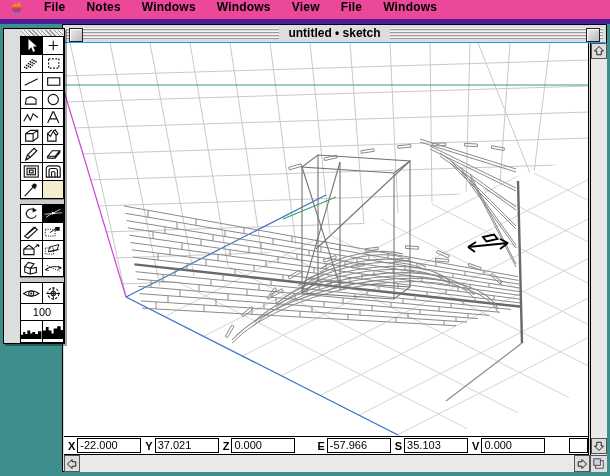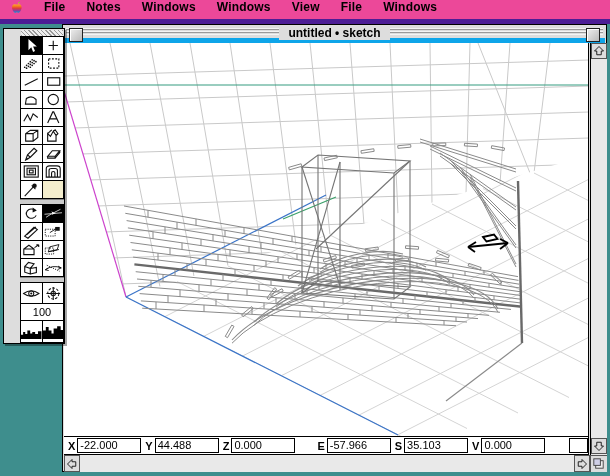--- a/index.html
+++ b/index.html
@@ -7,21 +7,21 @@
        font-family:"Liberation Sans",sans-serif;-webkit-font-smoothing:none;}
   
   #menubar{position:absolute;left:0;top:0;width:610px;height:19px;background:#ec4899;
            border-bottom:5px solid #4c1d95;display:flex;align-items:flex-start;}
   #menubar .apple{margin-left:10px;width:13px;height:14px;}
   #menubar .mitem{font-weight:bold;font-size:12px;color:#000;margin-left:21px;letter-spacing:.2px;}
   
   #win{position:absolute;left:62px;top:24px;width:545px;height:448px;
        background:#ddd;border:1px solid #000;box-sizing:border-box;}
   #titlebar{position:absolute;left:1px;top:0px;width:541px;height:18px;background:#ddd;
-            border-bottom:5px solid #0ea5e9;box-sizing:border-box;}
+            border-bottom:1px solid #0ea5e9;box-sizing:border-box;}
   .stripes{position:absolute;left:2px;right:2px;top:3px;bottom:3px;
            background:repeating-linear-gradient(to bottom,#f4f4f4 0 1px,#9a9a9a 1px 2px,#ddd 2px 3px);}
   #titletext{position:absolute;left:0;right:0;top:1px;text-align:center;font-size:12px;font-weight:bold;color:#000;}
   #titletext span{background:#ddd;padding:0 9px;}
   .tbox{position:absolute;top:3px;width:12px;height:12px;background:linear-gradient(135deg,#efefef,#b9b9b9);
         border:1px solid #222;box-shadow:inset 1px 1px 0 #fff;}
   
   #canvas{position:absolute;left:1px;top:18px;width:525px;height:393px;background:#fff;
           border-right:1px solid #000;box-sizing:border-box;overflow:hidden;}
   
@@ -340,21 +340,21 @@
     </svg>
   </div>
 
   <div id="statusbar">
     <div class="sfield">
         <span class="slabel">X</span>
       <div class="sval">-22.000</div>
       </div>
     <div class="sfield">
         <span class="slabel">Y</span>
-      <div class="sval">44.488</div>
+      <div class="sval">37.021</div>
       </div>
     <div class="sfield">
         <span class="slabel">Z</span>
       <div class="sval">0.000</div>
       </div>
     <div class="sfield" style="margin-left:22px;">
         <span class="slabel">E</span>
       <div class="sval">-57.966</div>
       </div>
     <div class="sfield">

